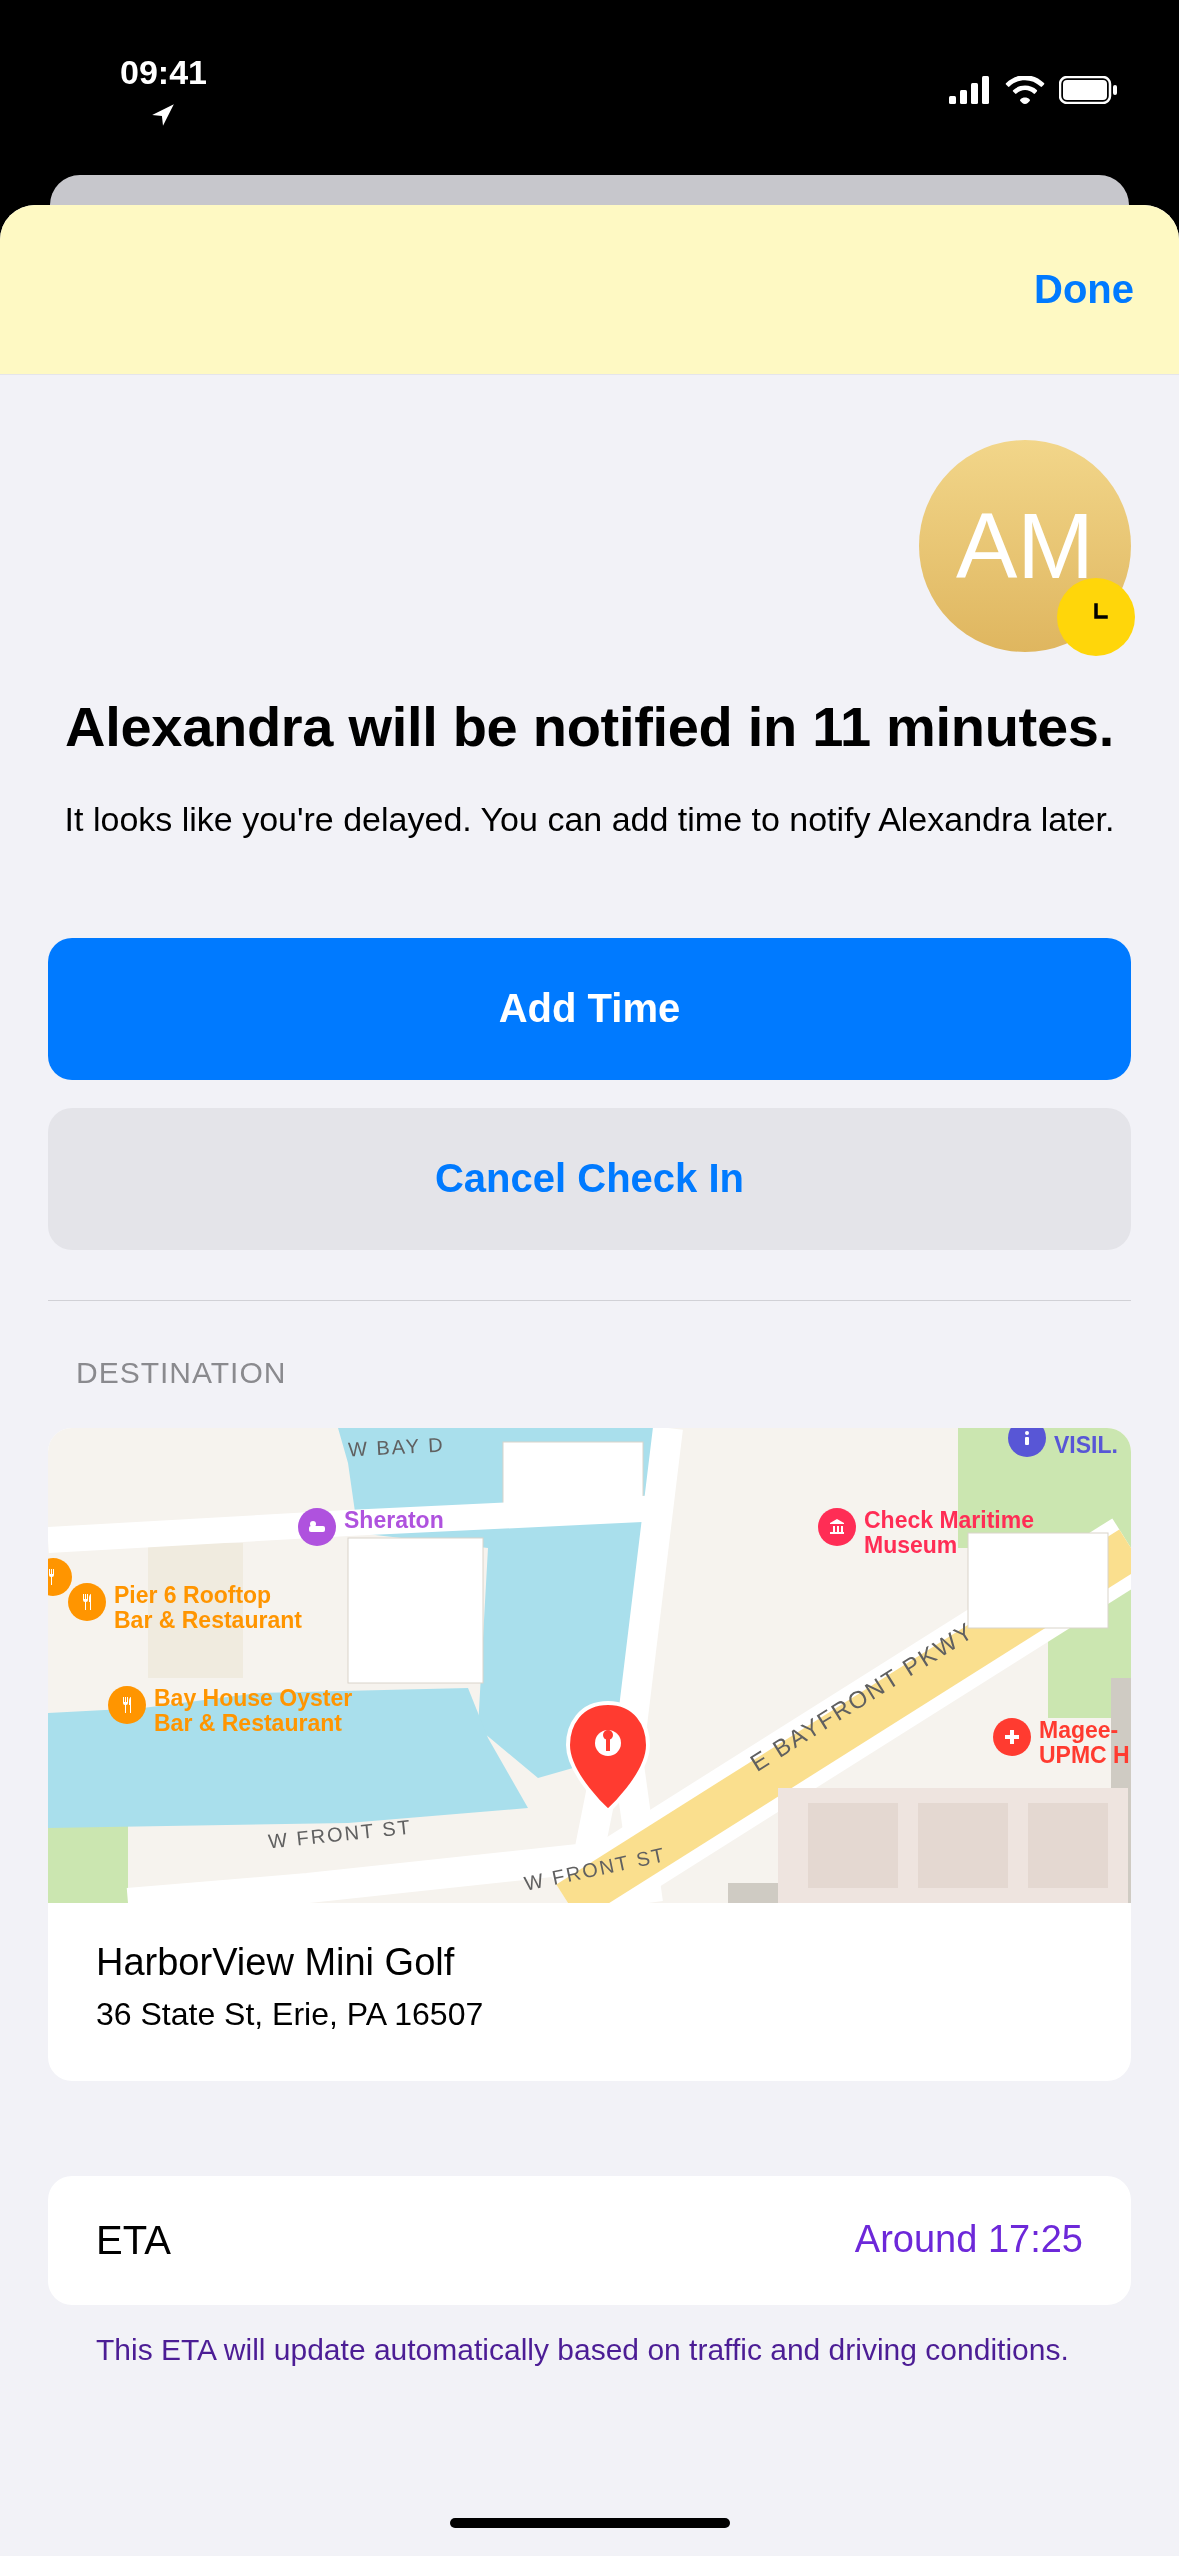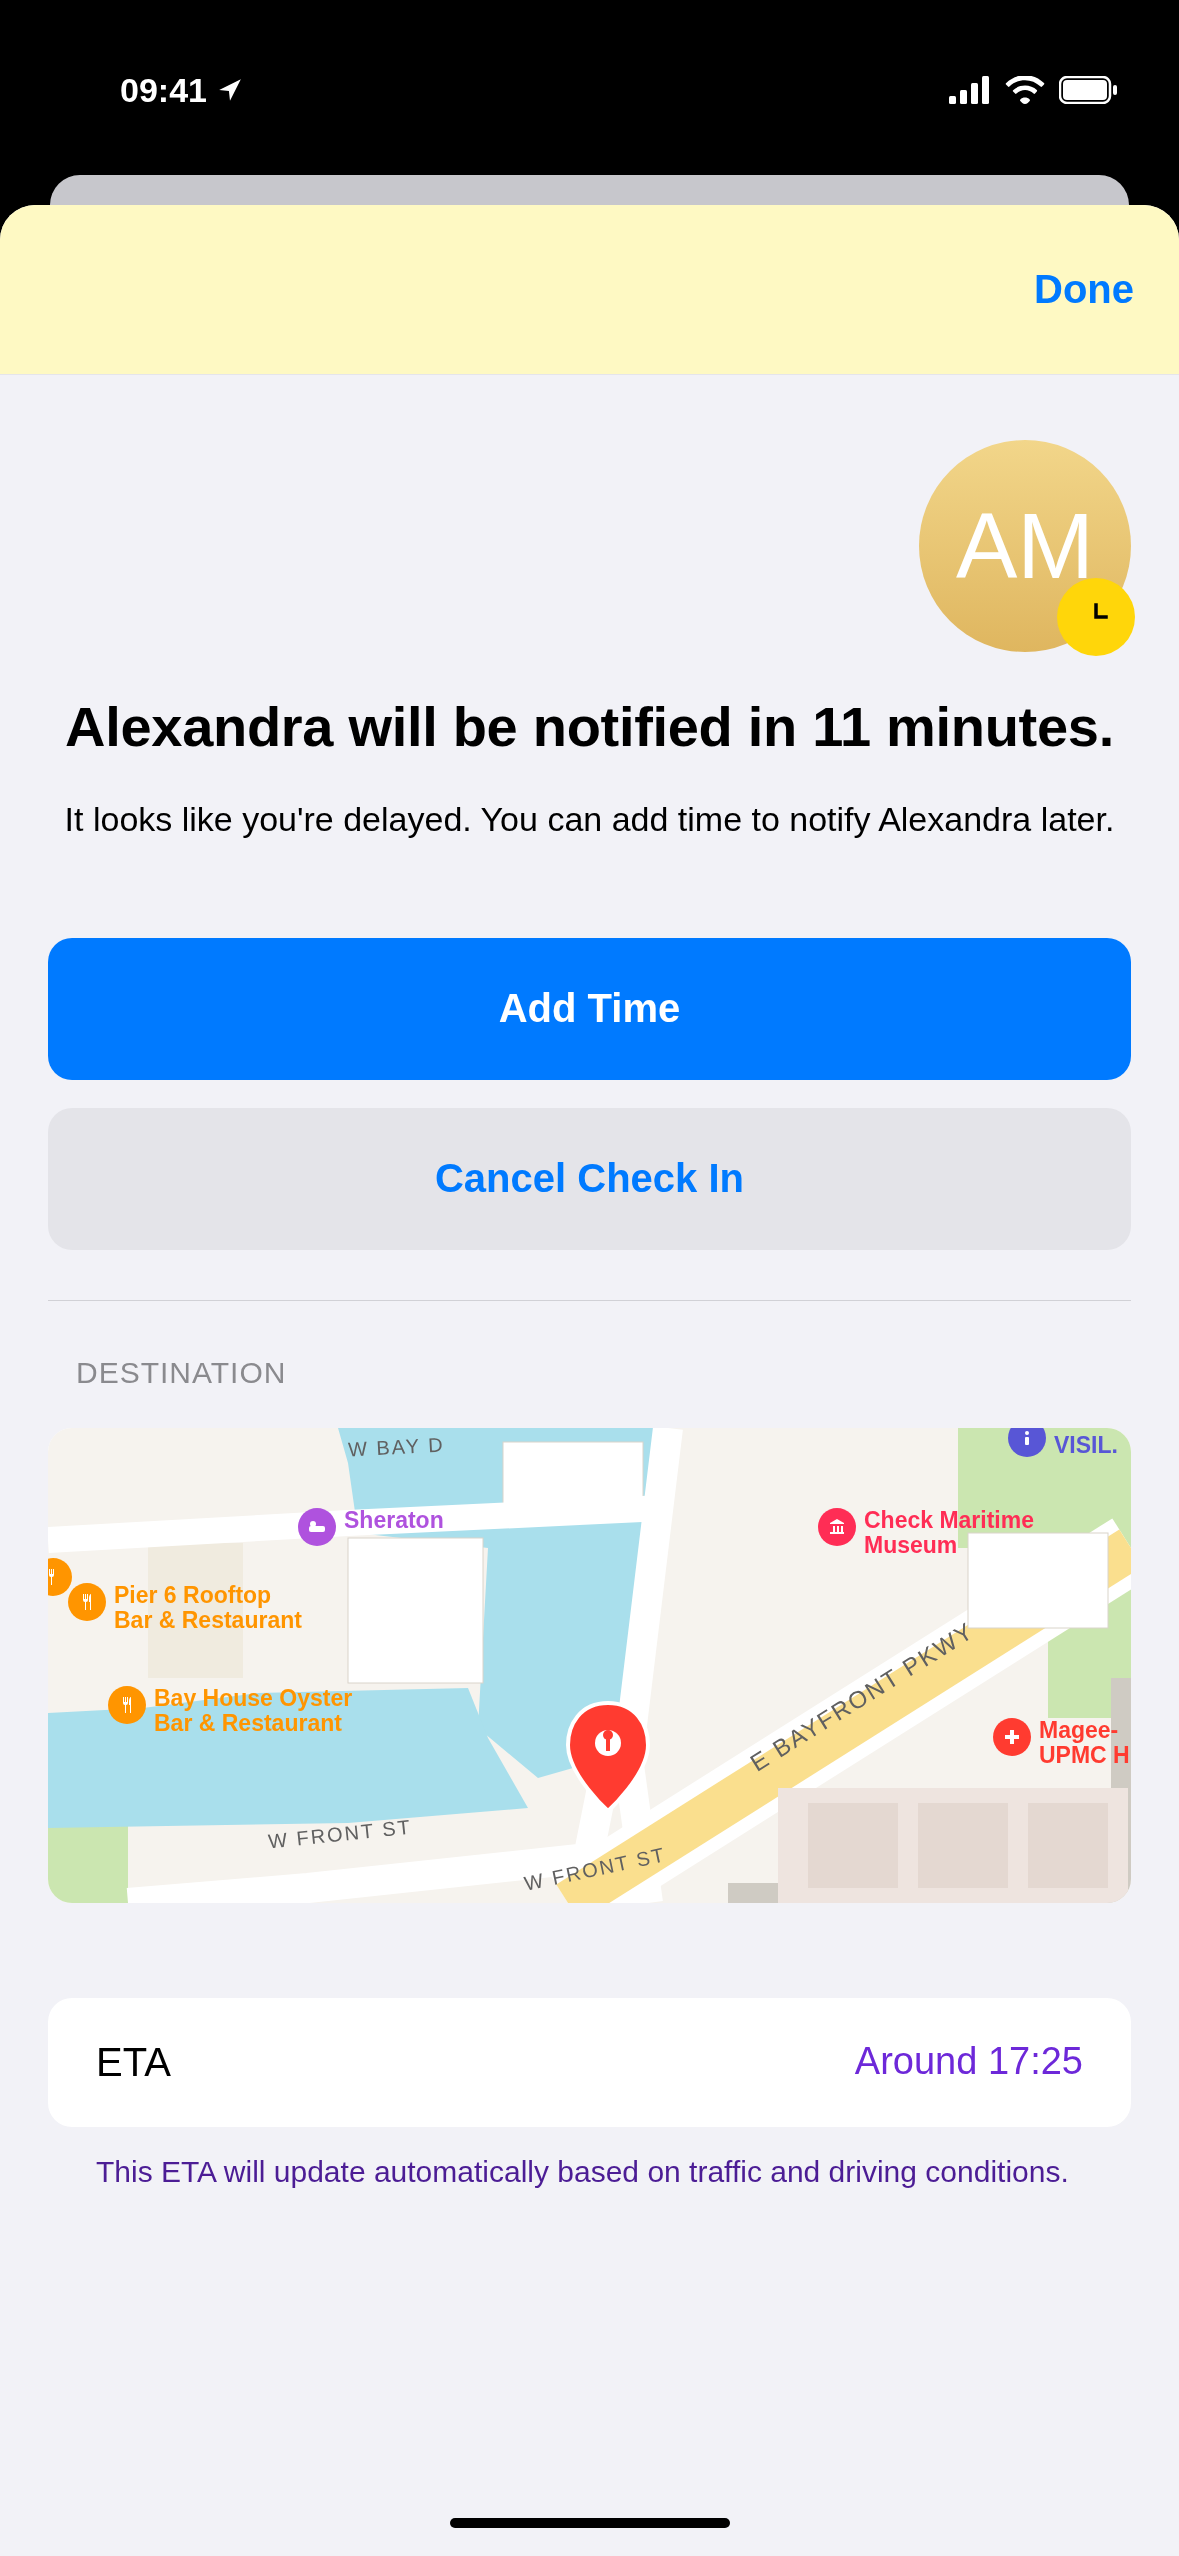--- a/index.html
+++ b/index.html
@@ -28,20 +28,21 @@
       padding: 0 60px 0 120px;
       color: #fff;
       z-index: 10;
     }
     .status-left {
       display: flex;
       align-items: center;
       gap: 10px;
       font-size: 34px;
       font-weight: 600;
+      flex-direction: column;
     }
     .status-right {
       display: flex;
       align-items: center;
       gap: 14px;
     }
     .sheet-bg {
       position: absolute;
       top: 175px;
       left: 50px;
@@ -416,20 +417,24 @@
               </svg>
           </div>
           <div class="poi-text" style="color:#5856d6;">VISIL.</div>
         </div>
 
         <div class="road-label" style="left:300px;top:8px;transform:rotate(-3deg);">W BAY D</div>
         <div class="road-label" style="left:220px;top:395px;transform:rotate(-6deg);">W FRONT ST</div>
         <div class="road-label" style="left:475px;top:430px;transform:rotate(-12deg);">W FRONT ST</div>
         <div class="road-label" style="left:685px;top:255px;transform:rotate(-32deg);font-size:24px;">E BAYFRONT PKWY</div>
       </div>
+      <div class="map-footer">
+        <div class="map-name">HarborView Mini Golf</div>
+        <div class="map-addr">36 State St, Erie, PA  16507</div>
+      </div>
     </div>
 
     <div class="eta-card">
       <div class="eta-label">ETA</div>
       <div class="eta-value">Around 17:25</div>
     </div>
     <div class="eta-note">This ETA will update automatically based on traffic and driving conditions.</div>
   </div>
 </div>
 

